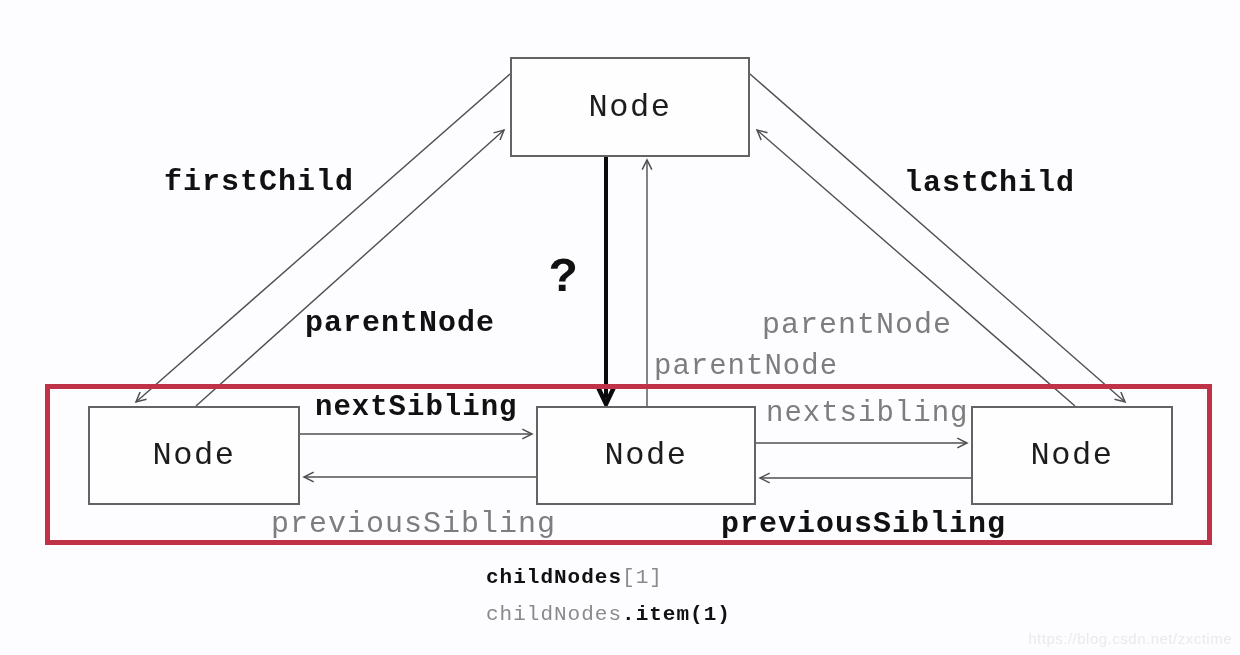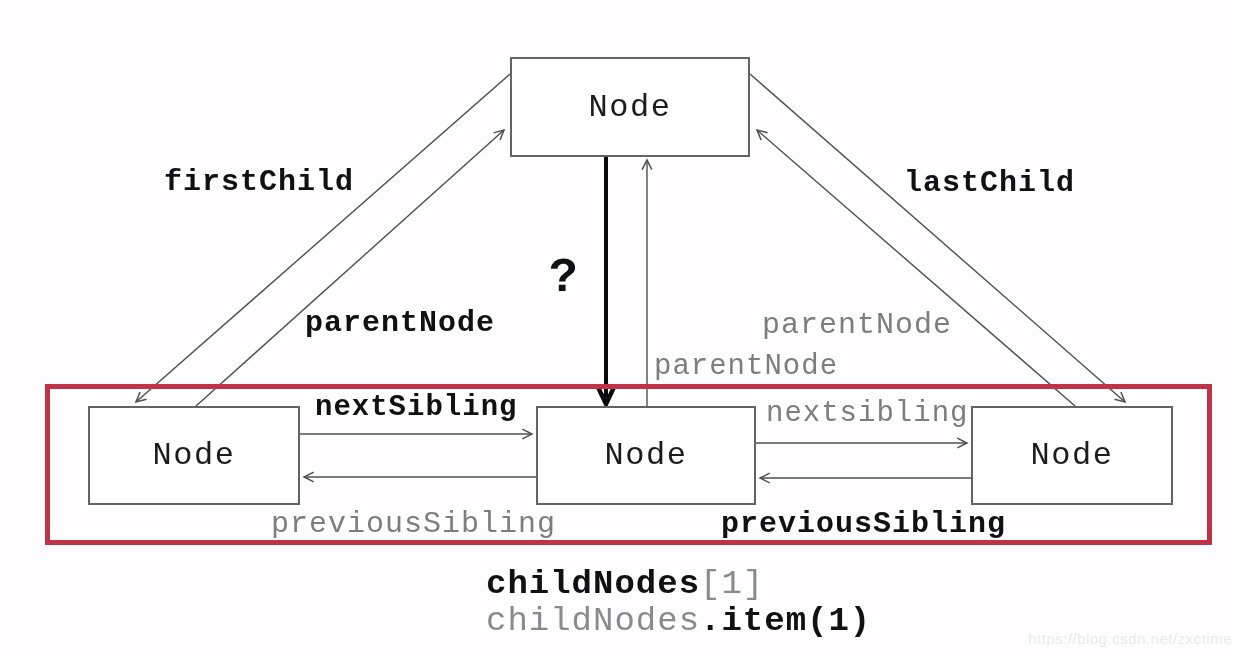--- a/index.html
+++ b/index.html
@@ -68,21 +68,21 @@
     font-size: 48px;
     font-weight: 600;
     color: #111;
     z-index: 4;
     line-height: 1.1;
   }
 
   .caption-line {
     position: absolute;
     left: 486px;
-    font-size: 34px;
+    font-size: 21px;
     letter-spacing: 1px;
     white-space: nowrap;
     z-index: 4;
     line-height: 1;
   }
   #caption-line1 { top: 567px; }
   #caption-line2 { top: 604px; }
   .cap-bold { font-weight: bold; color: #111; }
   .cap-gray { font-weight: normal; color: #8a8a8a; }
 

